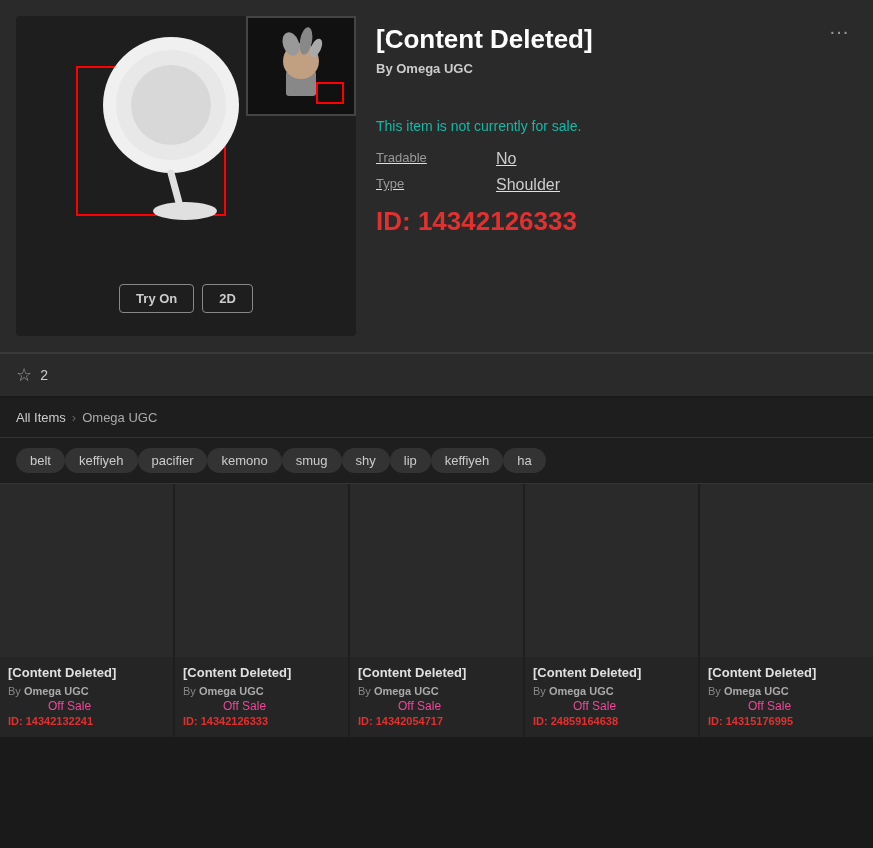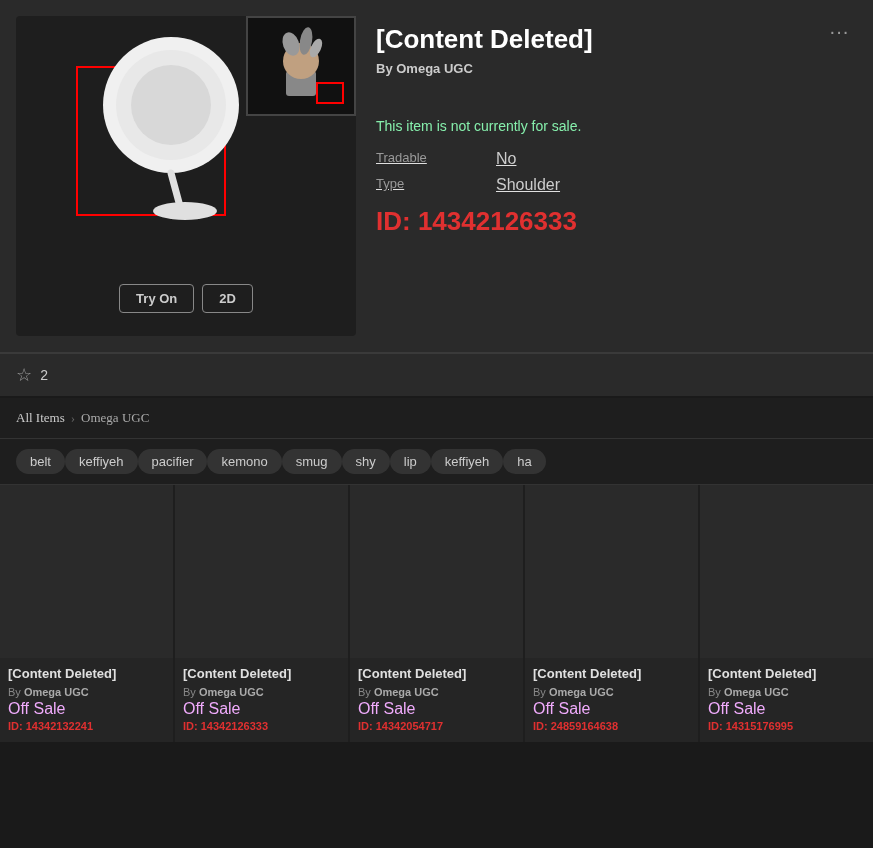--- a/index.html
+++ b/index.html
@@ -114,21 +114,21 @@
       margin-bottom: 10px;
     }
 
     .item-creator span {
       color: #ccc;
       font-weight: bold;
     }
 
     .item-sale-status {
       font-size: 14px;
-      color: #86efac;
+      color: #14b8a6;
       margin-bottom: 16px;
       margin-top: 42px;
     }
 
     .item-attr {
       display: flex;
       gap: 40px;
       margin-bottom: 8px;
       text-decoration: underline;
     }
@@ -182,21 +182,20 @@
     }
 
     
     .breadcrumb {
       background: #1e1e1e;
       padding: 12px 16px;
       display: flex;
       align-items: center;
       gap: 6px;
       border-bottom: 1px solid #333;
-      font-family: Liberation Serif, serif;
     }
 
     .breadcrumb-item {
       color: #ccc;
       font-size: 13px;
       cursor: pointer;
     }
 
     .breadcrumb-sep {
       color: #666;
@@ -266,23 +265,24 @@
       font-size: 11px;
       color: #888;
       margin-bottom: 2px;
     }
 
     .grid-creator strong {
       color: #aaa;
     }
 
     .grid-sale {
-      font-size: 16px;
-      color: #f0abfc;
+      font-size: 12px;
+      color: #ec4899;
       margin-bottom: 2px;
+      margin-left: 40px;
     }
 
     .grid-id {
       font-size: 11px;
       color: #e03030;
       font-weight: bold;
     }
   </style>
 </head>
 <body>

